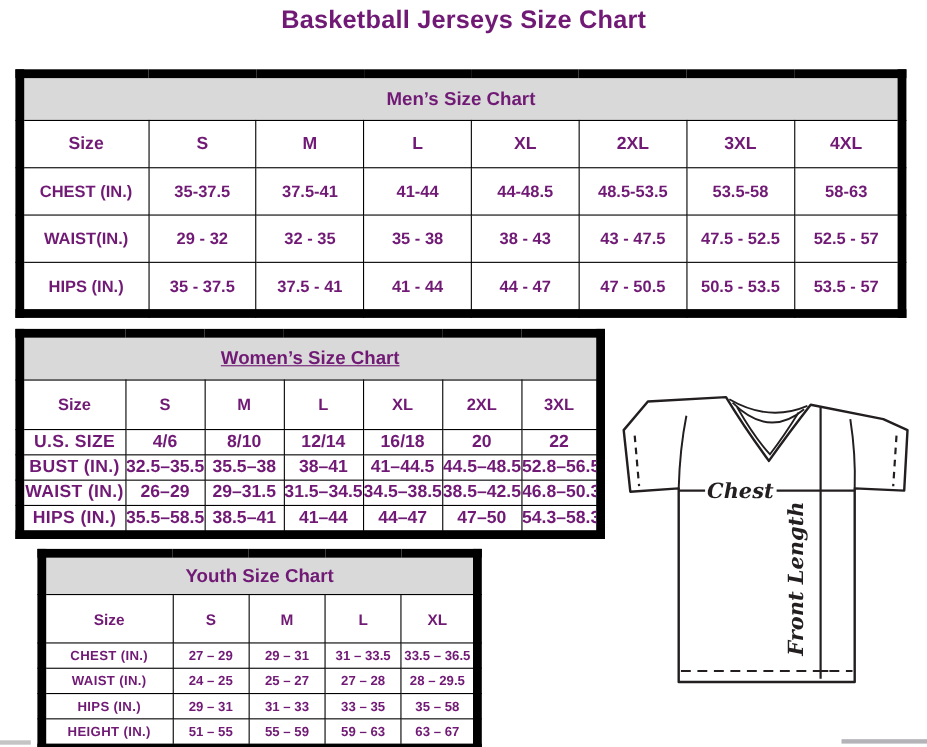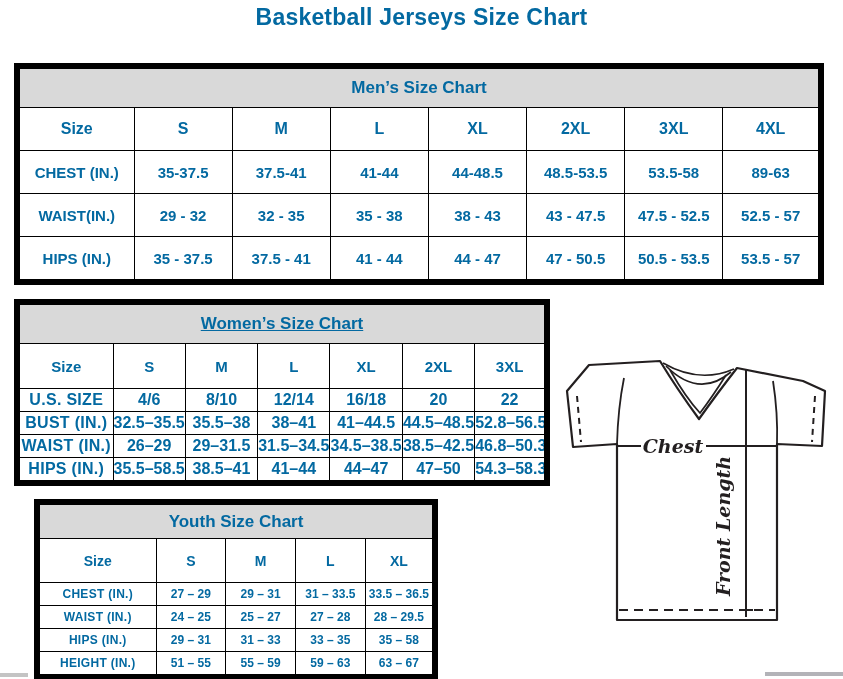--- a/index.html
+++ b/index.html
@@ -1,30 +1,30 @@
 <!DOCTYPE html>
 <html><head>
 <meta charset="utf-8">
 <style>
   html,body{margin:0;padding:0;background:#fff;}
   .page{
     position:relative;width:843px;height:679px;background:#ffffff;
-    font-family:"Liberation Sans",sans-serif;color:#0369a1;overflow:hidden;
+    font-family:"Liberation Sans",sans-serif;color:#701a75;overflow:hidden;
   }
   .page-title{
     position:absolute;top:4px;left:0;width:100%;margin:0;
     text-align:center;font-size:23px;font-weight:bold;letter-spacing:.2px;
   }
   .tbl{position:absolute;}
   .tbl-mens{left:14px;top:63px;width:810px;}
   .tbl-womens{left:14px;top:299px;width:536px;}
   .tbl-youth{left:14px;top:499px;width:404px;padding-left:20px;}
   table.size-table{
     border-collapse:collapse;table-layout:fixed;width:100%;
-    border:6px solid #000000;
+    border:8px solid #000000;
   }
   table.size-table td{
     border:1px solid #000;text-align:center;vertical-align:middle;
     font-weight:bold;padding:0;overflow:hidden;white-space:nowrap;
   }
   td.chart-header{background:#d9d9d9;font-size:17px;}
   
   .tbl-mens td.chart-header{height:38px;}
   .tbl-mens td.col-head{height:42px;font-size:16px;}
   .tbl-mens tr.data-row td{height:42px;font-size:15px;}
@@ -85,21 +85,21 @@
             <td class="col-head">4XL</td>
           </tr>
           <tr class="data-row">
             <td class="row-label">CHEST (IN.)</td>
             <td class="value-cell">35-37.5</td>
             <td class="value-cell">37.5-41</td>
             <td class="value-cell">41-44</td>
             <td class="value-cell">44-48.5</td>
             <td class="value-cell">48.5-53.5</td>
             <td class="value-cell">53.5-58</td>
-            <td class="value-cell">89-63</td>
+            <td class="value-cell">58-63</td>
           </tr>
           <tr class="data-row">
             <td class="row-label">WAIST(IN.)</td>
             <td class="value-cell">29 - 32</td>
             <td class="value-cell">32 - 35</td>
             <td class="value-cell">35 - 38</td>
             <td class="value-cell">38 - 43</td>
             <td class="value-cell">43 - 47.5</td>
             <td class="value-cell">47.5 - 52.5</td>
             <td class="value-cell">52.5 - 57</td>

